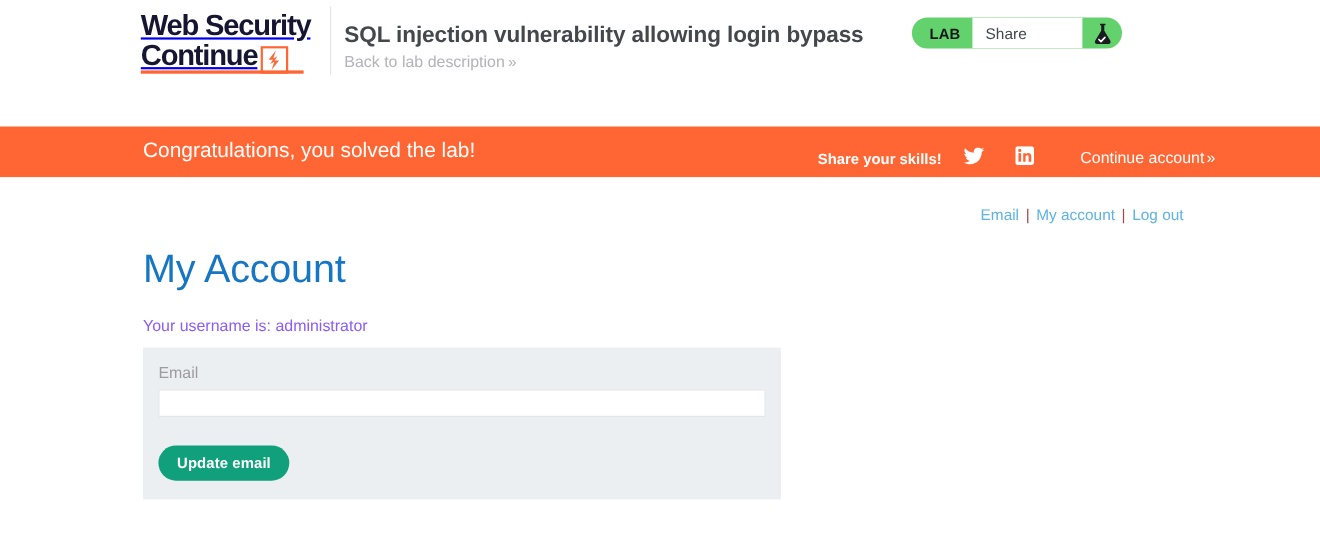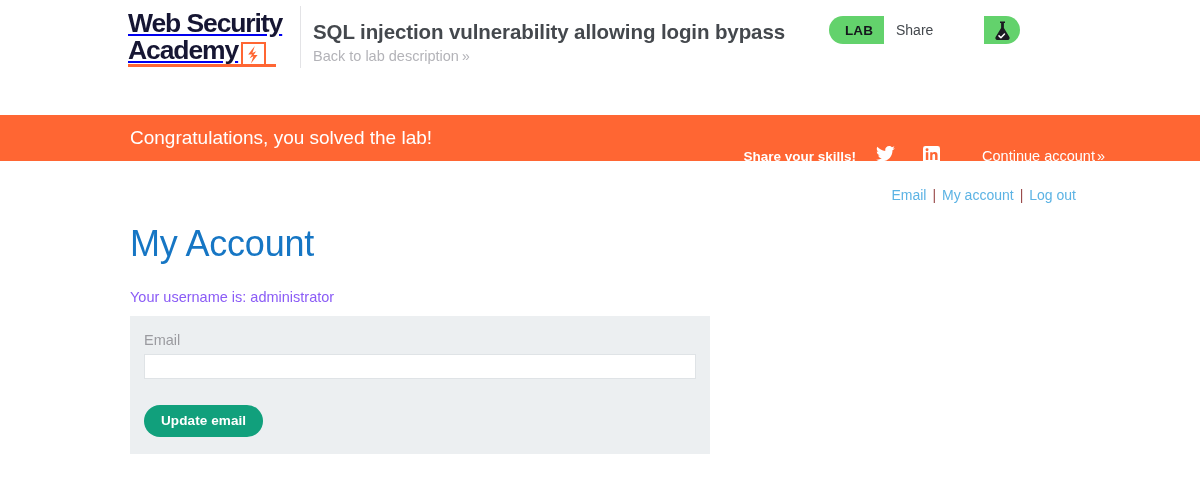--- a/index.html
+++ b/index.html
@@ -163,21 +163,21 @@
     height: 46px;
     display: flex;
     align-items: center;
     font-size: 19px;
     color: #ffffff;
     white-space: nowrap;
   }
   .banner-right {
     position: absolute;
     right: 96px;
-    top: 12px;
+    top: 0;
     height: 58px;
     display: flex;
     align-items: center;
     gap: 12px;
   }
   .share-label {
     font-size: 13.5px;
     font-weight: bold;
     color: #ffffff;
     white-space: nowrap;
@@ -299,21 +299,21 @@
 </style>
 </head>
 <body>
 
 <header class="academy-header">
   <div class="header-inner">
 
     <a class="logo-block" href="#">
       <div class="logo-text">Web Security</div>
       <div class="logo-text logo-line2">
-        <span>Academy</span><span class="logo-mark"><svg width="16" height="20" viewBox="0 0 16 20">
+        <span>Continue</span><span class="logo-mark"><svg width="16" height="20" viewBox="0 0 16 20">
               <path d="M9.8 1 L3.2 9.4 L7.1 9.4 L4.6 13.2 L8.4 11.2 L5.9 18.6 L12.6 9.9 L8.6 9.9 L11.2 6.2 L7.4 8.1 Z" fill="#ff6633"></path>
             </svg></span>
       </div>
       <div class="logo-underline"></div>
     </a>
 
     <div class="header-divider"></div>
 
     <h1 class="lab-title">SQL injection vulnerability allowing login bypass</h1>
 

